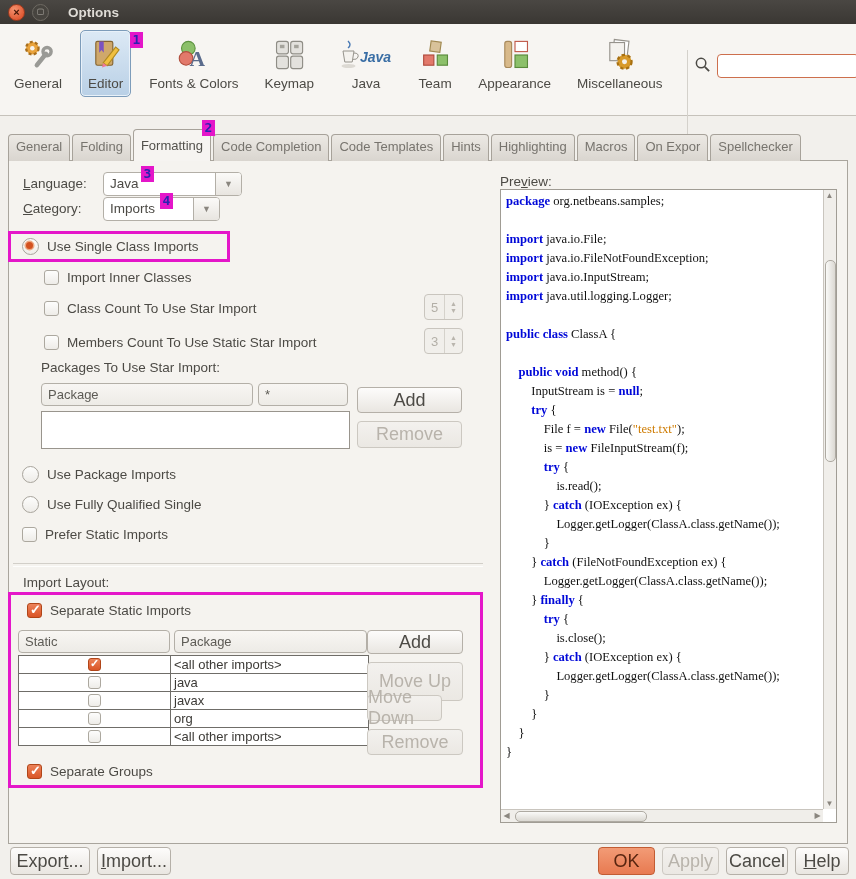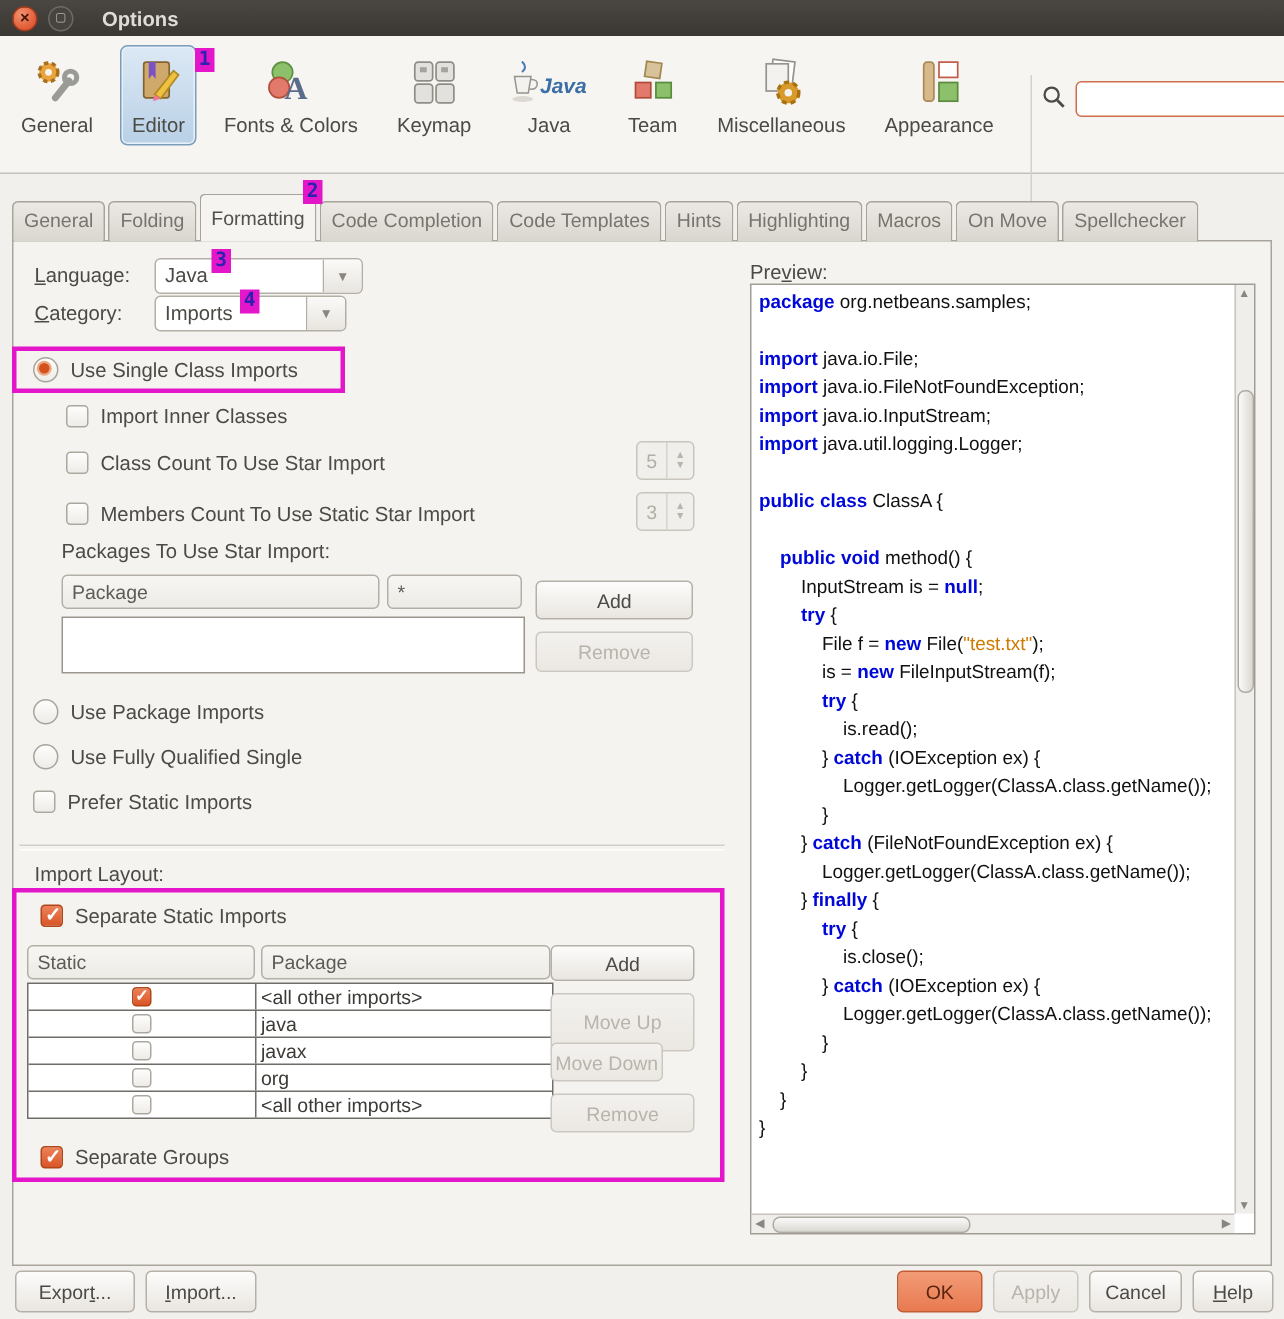--- a/index.html
+++ b/index.html
@@ -45,21 +45,21 @@
                border-radius:0 3px 3px 0;display:flex;align-items:center;justify-content:center;color:#8a867f;font-size:9px}
   
   .rb{width:15px;height:15px;border:1px solid #a8a49c;border-radius:50%;background:linear-gradient(#fdfdfc,#eeece8);display:inline-block;position:relative;flex:none}
   .rb.sel::after{content:"";position:absolute;left:3px;top:3px;width:7px;height:7px;border-radius:50%;background:#d3511f;box-shadow:0 0 0 1.5px #eda983}
   .cb{width:15px;height:15px;border:1px solid #aca89f;border-radius:3px;background:linear-gradient(#fdfdfc,#eeece8);display:inline-block;position:relative;flex:none;box-sizing:border-box}
   .cb.checked{background:linear-gradient(#ec8259,#da5527);border-color:#b04518}
   .cb.checked::after{content:"✓";position:absolute;left:2px;top:-2px;color:#fff;font-size:13px;font-weight:bold}
   .ctl-row{display:flex;align-items:center;gap:8px}
   
   .btn{display:flex;align-items:center;justify-content:center;border:1px solid #b5b0a8;border-radius:4px;
-       background:linear-gradient(#fdfcfb,#e9e6e1);color:#4c4a45;font-size:13px;box-sizing:border-box}
+       background:linear-gradient(#fdfcfb,#e9e6e1);color:#4c4a45;font-size:18px;box-sizing:border-box}
   .btn.disabled{color:#b8b3ab;background:linear-gradient(#f3f1ee,#ebe8e3);border-color:#ccc8c1}
   .btn.primary{background:linear-gradient(#f29b76,#e87a51);border-color:#c25c33;color:#59250f}
   
   .spin{display:flex;height:26px;border:1px solid #c9c5be;border-radius:4px;background:#f1efeb;box-sizing:border-box}
   .spin .sval{width:19px;display:flex;align-items:center;justify-content:center;color:#b3afa7;font-size:13px}
   .spin .sarr{width:17px;border-left:1px solid #d5d2cb;display:flex;flex-direction:column;align-items:center;justify-content:center;color:#b9b5ad;font-size:7px;line-height:7px}
   
   .thead{border:1px solid #b3afa7;border-radius:4px;background:linear-gradient(#f8f6f3,#edebe6);color:#5d5b55;
          font-size:13px;padding:3px 6px;box-sizing:border-box;height:23px}
   #ltable{border:1px solid #6f6d68;background:#fff}
@@ -67,21 +67,21 @@
   .trow:last-child{border-bottom:none}
   .tc-static{width:151px;border-right:1px solid #6f6d68;display:flex;align-items:center;justify-content:center}
   .tc-pkg{flex:1;padding:1px 3px;font-size:13px;color:#3c3a36;white-space:nowrap;overflow:hidden}
   .cb.small{width:13px;height:13px}
   .cb.small.checked::after{font-size:11px;top:-2px;left:1px}
   .sepline{height:2px;border-top:1px solid #d2cfc9;border-bottom:1px solid #fdfdfc}
 
   
   #codebox{border:1px solid #a09c94;background:#fff;overflow:hidden;box-sizing:border-box}
   #code{position:absolute;left:0;top:0;right:13px;bottom:13px;overflow:hidden;padding:2px 0 0 5px}
-  .cl{font-family:Liberation Sans, sans-serif;font-size:12.6px;line-height:19px;white-space:pre;color:#111}
+  .cl{font-family:Liberation Serif, serif;font-size:12.6px;line-height:19px;white-space:pre;color:#111}
   .kw{color:#0008d8;font-weight:bold}
   .str{color:#ce7b00}
   
   .vscroll{position:absolute;right:0;top:0;bottom:13px;width:13px;background:#f0eeea;border-left:1px solid #c9c5be;box-sizing:border-box}
   .hscroll{position:absolute;left:0;right:13px;bottom:0;height:13px;background:#f0eeea;border-top:1px solid #c9c5be;box-sizing:border-box}
   .sb-arrow{position:absolute;width:11px;height:11px;display:flex;align-items:center;justify-content:center;color:#8a867f;font-size:8px}
   .vthumb{position:absolute;left:1px;width:9px;border:1px solid #aeaaa2;border-radius:5px;background:linear-gradient(90deg,#fafaf8,#dbd8d2)}
   .hthumb{position:absolute;top:1px;height:9px;border:1px solid #aeaaa2;border-radius:5px;background:linear-gradient(#fafaf8,#dbd8d2)}
 
   
@@ -170,37 +170,37 @@
             <rect x="11" y="3" width="9" height="9" fill="#d8c29a" stroke="#a08850" transform="rotate(8 15 7)"></rect>
             <rect x="5" y="15" width="9" height="9" fill="#e2796b" stroke="#b04a3c"></rect>
             <rect x="17" y="15" width="9" height="9" fill="#8cc06a" stroke="#5a8a3c"></rect>
           </svg>
         </span>
         <span class="tlabel">Team</span>
       </div>
       <div class="tb-item">
         <span class="ticon">
           <svg width="34" height="34" viewBox="0 0 30 30">
+            <rect x="6" y="3" width="6" height="23" rx="2" fill="#d8b98a" stroke="#a8895a"></rect>
+            <rect x="15" y="3" width="11" height="9" fill="#fff" stroke="#c05a4a"></rect>
+            <rect x="15" y="15" width="11" height="11" fill="#8cc06a" stroke="#5a8a3c"></rect>
+          </svg>
+        </span>
+        <span class="tlabel">Appearance</span>
+      </div>
+      <div class="tb-item">
+        <span class="ticon">
+          <svg width="34" height="34" viewBox="0 0 30 30">
             <rect x="9" y="2" width="13" height="16" fill="#fff" stroke="#96938c" transform="rotate(7 15 10)"></rect>
             <rect x="6" y="4" width="13" height="16" fill="#f4f2ee" stroke="#96938c"></rect>
             <circle cx="19" cy="21" r="6.2" fill="#d89a2a" stroke="#a87010" stroke-width="2" stroke-dasharray="3 2.3"></circle>
             <circle cx="19" cy="21" r="2.2" fill="#f4f2ee"></circle>
           </svg>
         </span>
         <span class="tlabel">Miscellaneous</span>
-      </div>
-      <div class="tb-item">
-        <span class="ticon">
-          <svg width="34" height="34" viewBox="0 0 30 30">
-            <rect x="6" y="3" width="6" height="23" rx="2" fill="#d8b98a" stroke="#a8895a"></rect>
-            <rect x="15" y="3" width="11" height="9" fill="#fff" stroke="#c05a4a"></rect>
-            <rect x="15" y="15" width="11" height="11" fill="#8cc06a" stroke="#5a8a3c"></rect>
-          </svg>
-        </span>
-        <span class="tlabel">Appearance</span>
       </div>
     </div>
   <div id="tb-sep" class="abs"></div>
   <div id="search-wrap" class="abs">
     <span>
       <svg width="17" height="17" viewBox="0 0 18 18">
           <circle cx="7.5" cy="7.5" r="5" fill="none" stroke="#4c4a45" stroke-width="1.6"></circle>
           <line x1="11.5" y1="11.5" x2="16" y2="16" stroke="#4c4a45" stroke-width="2"></line>
         </svg>
     </span>
@@ -210,33 +210,33 @@
 
 <div id="tabstrip" class="abs">
     <div class="tab">General</div>
     <div class="tab">Folding</div>
     <div class="tab active">Formatting</div>
     <div class="tab">Code Completion</div>
     <div class="tab">Code Templates</div>
     <div class="tab">Hints</div>
     <div class="tab">Highlighting</div>
     <div class="tab">Macros</div>
-    <div class="tab">On Move</div>
+    <div class="tab">On Expor</div>
     <div class="tab">Spellchecker</div>
   </div>
 
 <div id="panel" class="abs">
 
   <span class="abs lbl" style="left:14px;top:15px"><span></span><u>L</u><span>anguage:</span></span>
   <div class="abs combo" style="left:94px;top:11px;width:139px">
     <span class="cval">Java</span>
     <span class="carr">▼</span>
   </div>
   <span class="abs lbl" style="left:14px;top:40px"><span></span><u>C</u><span>ategory:</span></span>
-  <div class="abs combo" style="left:94px;top:36px;width:128px">
+  <div class="abs combo" style="left:94px;top:36px;width:117px">
     <span class="cval">Imports</span>
     <span class="carr">▼</span>
   </div>
 
   <div class="abs ctl-row" style="left:13px;top:77px">
     <span class="rb sel"></span>
     <span class="lbl">Use Single Class Imports</span>
   </div>
 
   <div class="abs ctl-row" style="left:35px;top:109px">

